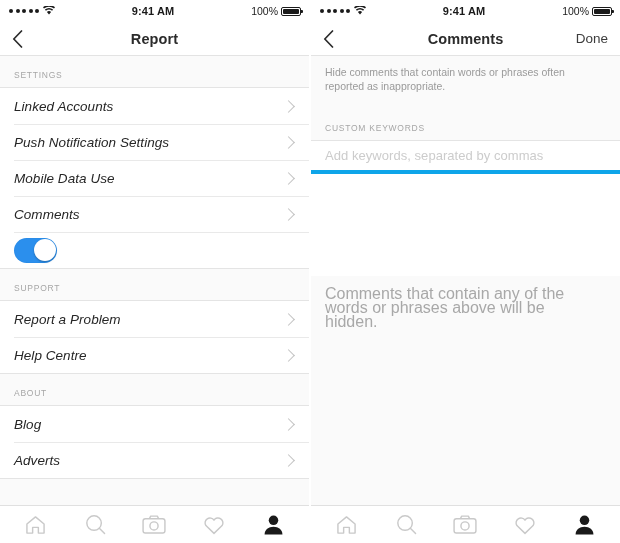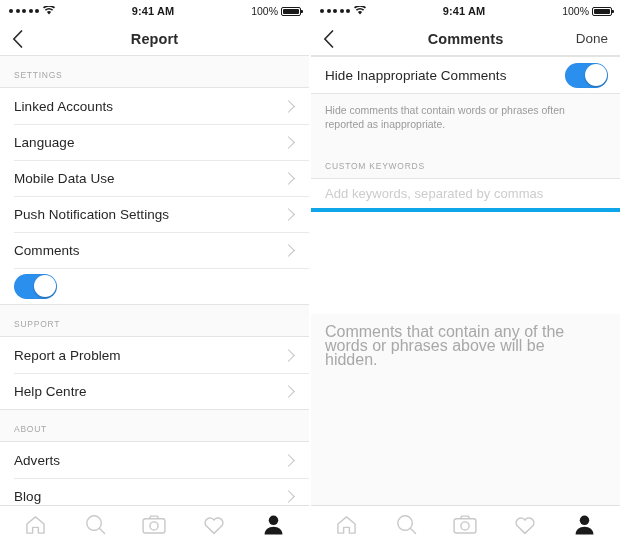--- a/index.html
+++ b/index.html
@@ -65,21 +65,21 @@
   }
 
   
   .body { flex:1; background:#fafafa; overflow:hidden; position:relative; }
 
   .sec-header {
     font-size:8.5px; letter-spacing:0.75px; color:#a6a6a6;
     padding:14px 14px 7px 14px; background:#fafafa;
     text-transform:uppercase;
   }
-  .group { background:#ffffff; border-top:1px solid #e4e4e4; border-bottom:1px solid #e4e4e4; }
+  .group { background:#ffffff; border-top:1px solid #e4e4e4; border-bottom:1px solid #e4e4e4;font-style:italic; }
   .row {
     height:36px; display:flex; align-items:center;
     padding:0 12px 0 14px; background:#ffffff;
     position:relative; cursor:pointer;
   }
   .row + .row::before {
     content:""; position:absolute; left:14px; right:0; top:0;
     height:1px; background:#e9e9e9;
   }
   .row-label { font-size:13.5px; color:#262626; flex:1; letter-spacing:0.05px; }
@@ -169,29 +169,25 @@
 
     <div class="body">
 
       <div class="sec-header">SETTINGS</div>
       <div class="group">
         <div class="row">
           <span class="row-label">Linked Accounts</span>
           <span class="chev"></span>
         </div>
         <div class="row">
-          <span class="row-label">Language</span>
+          <span class="row-label">Push Notification Settings</span>
           <span class="chev"></span>
         </div>
         <div class="row">
           <span class="row-label">Mobile Data Use</span>
-          <span class="chev"></span>
-        </div>
-        <div class="row">
-          <span class="row-label">Push Notification Settings</span>
           <span class="chev"></span>
         </div>
         <div class="row">
           <span class="row-label">Comments</span>
           <span class="chev"></span>
         </div>
         <div class="row">
           <span class="toggle">
               <span></span>
             </span>
@@ -206,25 +202,25 @@
         </div>
         <div class="row">
           <span class="row-label">Help Centre</span>
           <span class="chev"></span>
         </div>
       </div>
 
       <div class="sec-header">ABOUT</div>
       <div class="group">
         <div class="row">
+          <span class="row-label">Blog</span>
+          <span class="chev"></span>
+        </div>
+        <div class="row">
           <span class="row-label">Adverts</span>
-          <span class="chev"></span>
-        </div>
-        <div class="row">
-          <span class="row-label">Blog</span>
           <span class="chev"></span>
         </div>
       </div>
     </div>
 
     <div class="tabbar">
       <div class="tab">
         <svg width="21" height="20" viewBox="0 0 22 21">
             <path d="M2 9.4 11 2l9 7.4V19a0 0 0 0 1 0 0h-6v-6H8v6H2V9.4z" fill="none" stroke="#c9c9c9" stroke-width="1.5" stroke-linejoin="round"></path>
           </svg>
@@ -291,28 +287,20 @@
         <svg width="11" height="18" viewBox="0 0 11 18">
             <path d="M9.5 1 1.8 9l7.7 8" stroke="#2b2b2b" stroke-width="1.7" fill="none" stroke-linecap="round" stroke-linejoin="round"></path>
           </svg>
       </div>
       <div class="nav-title">Comments</div>
       <div class="nav-right">Done</div>
     </div>
 
     <div class="body">
 
-      <div class="group">
-        <div class="row">
-          <span class="row-label">Hide Inappropriate Comments</span>
-          <span class="toggle">
-              <span></span>
-            </span>
-        </div>
-      </div>
       <div class="desc">Hide comments that contain words or phrases often reported as inappropriate.</div>
 
       <div class="sec-header">CUSTOM KEYWORDS</div>
       <div class="input-row">
         <span class="input-ph">Add keywords, separated by commas</span>
       </div>
       <div class="blank" style="height:102px;"></div>
       <div class="footnote">Comments that contain any of the words or phrases above will be hidden.</div>
     </div>
 

